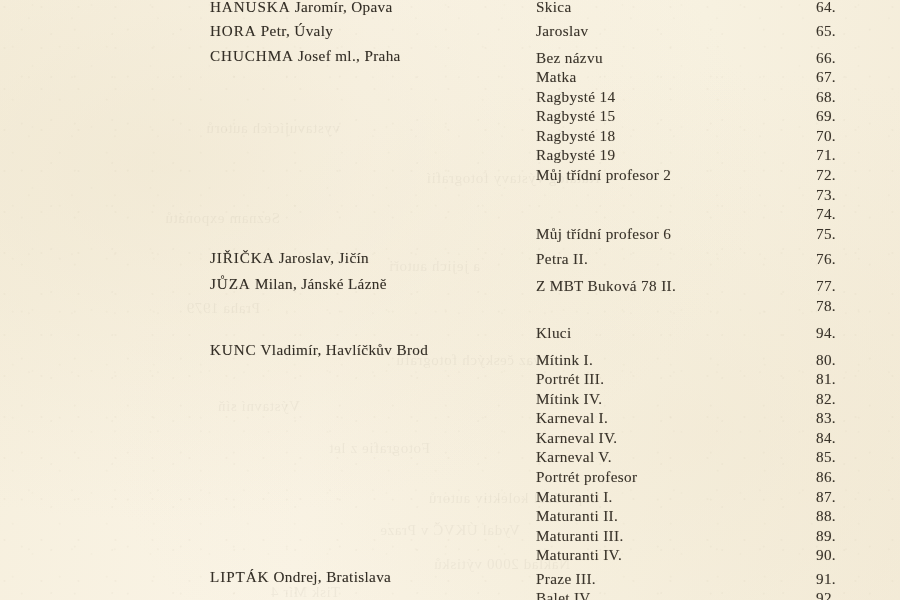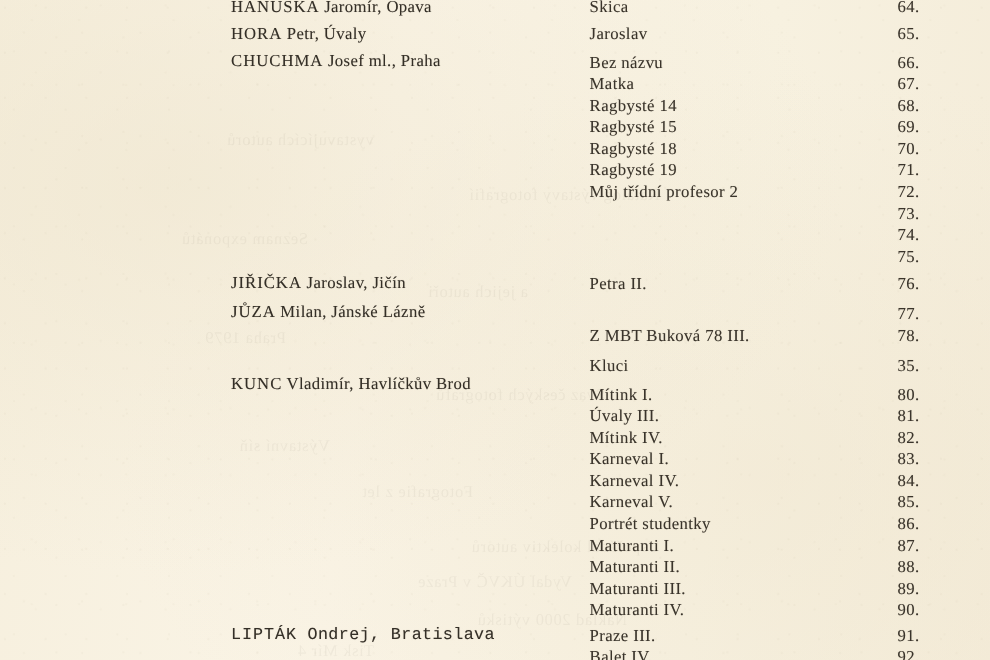--- a/index.html
+++ b/index.html
@@ -125,21 +125,21 @@
     </div>
   <div id="grain"></div>
 
   <div id="content">
       <div class="author" style="top: -2px;"><span class="surname">HANUSKA</span><span>  Jaromír, </span><span>Opava</span></div>
       <div class="author" style="top: 22px;"><span class="surname">HORA</span><span>  Petr, </span><span>Úvaly</span></div>
       <div class="author" style="top: 47px;"><span class="surname">CHUCHMA</span><span>  Josef ml., </span><span>Praha</span></div>
       <div class="author" style="top: 275px;"><span class="surname">JŮZA</span><span>  Milan, </span><span>Jánské Lázně</span></div>
       <div class="author" style="top: 249px;"><span class="surname">JIŘIČKA</span><span>  Jaroslav, </span><span>Jičín</span></div>
       <div class="author" style="top: 341px;"><span class="surname">KUNC</span><span>  Vladimír, </span><span>Havlíčkův Brod</span></div>
-      <div class="author" style="top: 568px; font-family: Liberation Mono, monospace;"><span class="surname">LIPTÁK</span><span>  Ondrej, </span><span>Bratislava</span></div>
+      <div class="author" style="top: 568px;"><span class="surname">LIPTÁK</span><span>  Ondrej, </span><span>Bratislava</span></div>
       <div class="work work-row" style="top: -2px;">
         <span class="num">64.</span>
         <span class="title">Skica</span>
       </div>
       <div class="work work-row" style="top: 22px;">
         <span class="num">65.</span>
         <span class="title">Jaroslav</span>
       </div>
       <div class="work work-row" style="top: 49px;">
         <span class="num">66.</span>
@@ -170,63 +170,64 @@
         <span class="title">Můj třídní profesor 2</span>
       </div>
       <div class="work work-row" style="top: 186px;">
         <span class="num">73.</span>
       </div>
       <div class="work work-row" style="top: 205px;">
         <span class="num">74.</span>
       </div>
       <div class="work work-row" style="top: 225px;">
         <span class="num">75.</span>
+        <span class="title">Můj třídní profesor 6</span>
       </div>
       <div class="work work-row" style="top: 250px;">
         <span class="num">76.</span>
         <span class="title">Petra II.</span>
       </div>
       <div class="work work-row" style="top: 277px;">
         <span class="num">77.</span>
+        <span class="title">Z MBT Buková 78 II.</span>
       </div>
       <div class="work work-row" style="top: 297px;">
         <span class="num">78.</span>
-        <span class="title">Z MBT Buková 78 III.</span>
       </div>
       <div class="work work-row" style="top: 324px;">
-        <span class="num">35.</span>
+        <span class="num">94.</span>
         <span class="title">Kluci</span>
       </div>
       <div class="work work-row" style="top: 351px;">
         <span class="num">80.</span>
         <span class="title">Mítink I.</span>
       </div>
       <div class="work work-row" style="top: 370px;">
         <span class="num">81.</span>
-        <span class="title">Úvaly III.</span>
+        <span class="title">Portrét III.</span>
       </div>
       <div class="work work-row" style="top: 390px;">
         <span class="num">82.</span>
         <span class="title">Mítink IV.</span>
       </div>
       <div class="work work-row" style="top: 409px;">
         <span class="num">83.</span>
         <span class="title">Karneval I.</span>
       </div>
       <div class="work work-row" style="top: 429px;">
         <span class="num">84.</span>
         <span class="title">Karneval IV.</span>
       </div>
       <div class="work work-row" style="top: 448px;">
         <span class="num">85.</span>
         <span class="title">Karneval V.</span>
       </div>
       <div class="work work-row" style="top: 468px;">
         <span class="num">86.</span>
-        <span class="title">Portrét studentky</span>
+        <span class="title">Portrét profesor</span>
       </div>
       <div class="work work-row" style="top: 488px;">
         <span class="num">87.</span>
         <span class="title">Maturanti I.</span>
       </div>
       <div class="work work-row" style="top: 507px;">
         <span class="num">88.</span>
         <span class="title">Maturanti II.</span>
       </div>
       <div class="work work-row" style="top: 527px;">

